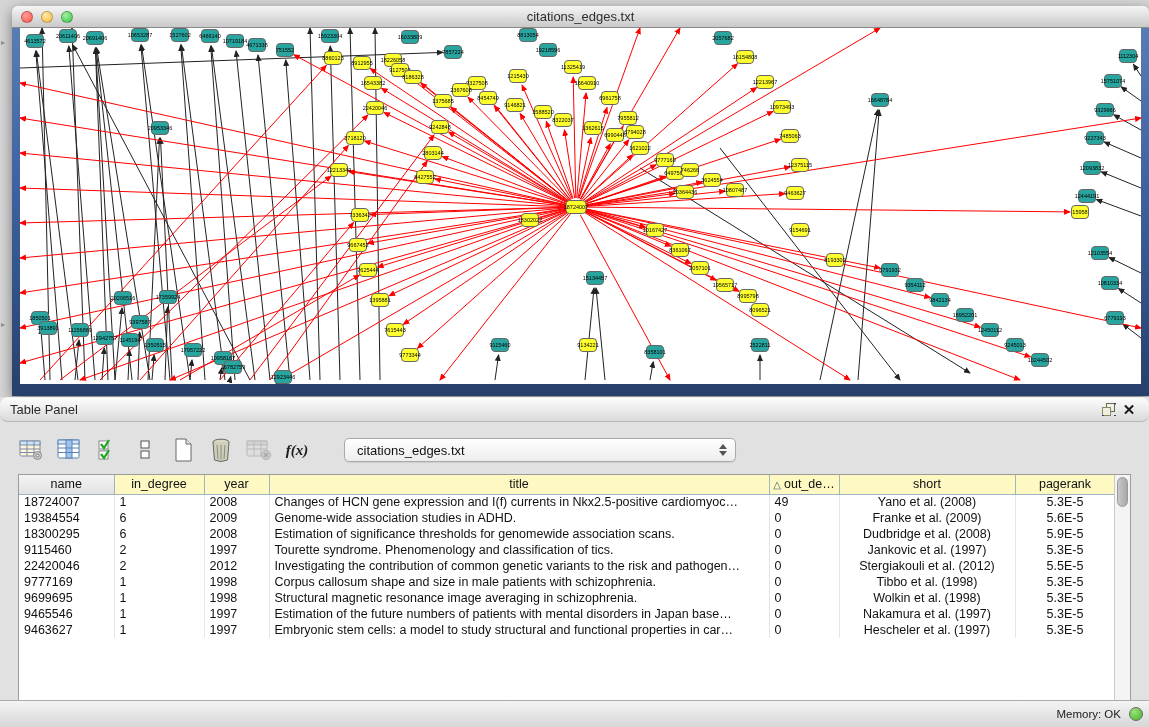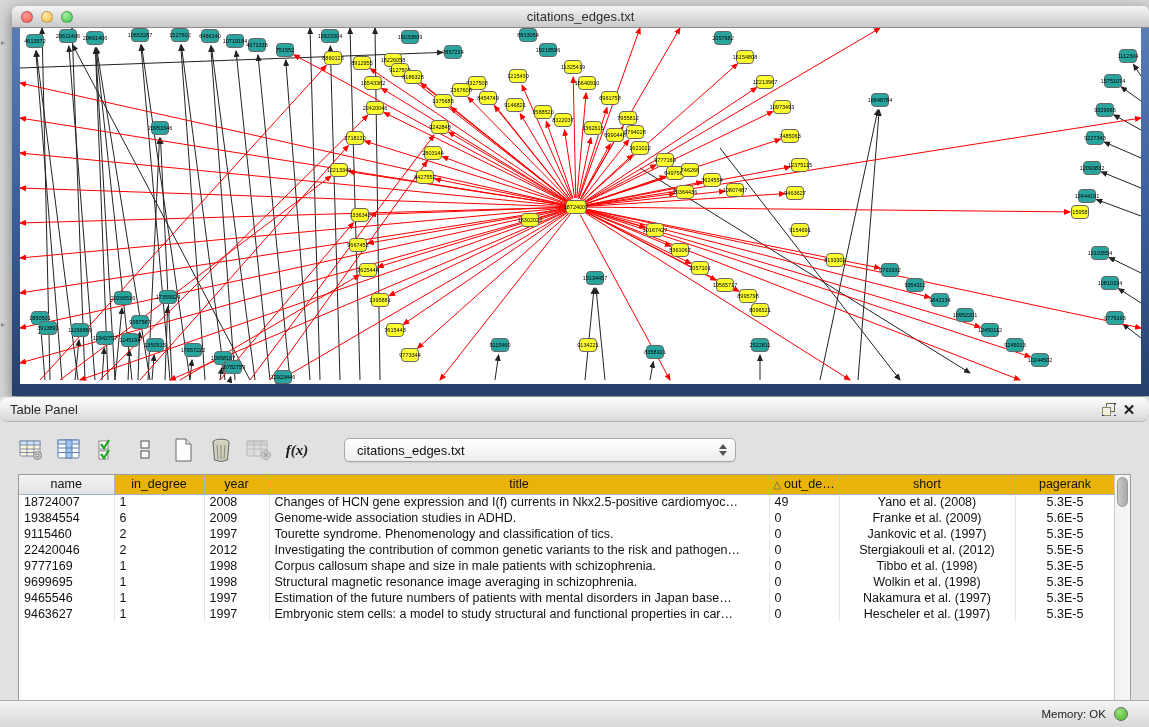--- a/index.html
+++ b/index.html
@@ -44,42 +44,42 @@
   .dd-arrows { display:flex; flex-direction:column; gap:2px; align-items:center; }
   .dd-arrows i { width:0; height:0; border-left:4px solid transparent; border-right:4px solid transparent; display:block; }
   .dd-arrows i.up { border-bottom:5px solid #555; }
   .dd-arrows i.down { border-top:5px solid #555; }
 
   .grid-wrap { margin:0 10px; width:1113px; height:237px; border:1px solid #9c9c9c; background:#fff;
     display:flex; position:relative; }
   .grid { flex:1; overflow:hidden; }
   table.data { border-collapse:collapse; table-layout:fixed; width:1096px; font-size:12.5px; color:#111; }
   table.data th { height:19px; font-weight:normal; text-align:center;
-    background:#eab308; border:1px solid #9fb6c2; border-top:none; white-space:nowrap; overflow:hidden; }
+    background:#fef9c3; border:1px solid #9fb6c2; border-top:none; white-space:nowrap; overflow:hidden; }
   table.data th.first { background:linear-gradient(#f4f4f4,#e2e2e2); border-left:none; }
   table.data td { height:16px; padding:0 5px; white-space:nowrap; overflow:hidden;
     border-right:1px solid #e6e6e6; }
   table.data td.c { text-align:center; }
   .sort-tri { color:#3a5a77; font-size:10px; margin-right:3px; }
   .vscroll { width:16px; background:#f4f4f4; border-left:1px solid #c9c9c9; position:relative; }
   .vscroll .thumb { position:absolute; top:2px; left:2px; width:11px; height:30px;
     background:linear-gradient(90deg,#c9c9c9,#a8a8a8); border-radius:6px; border:1px solid #999; }
 
   .tabs-row { height:36px; display:flex; align-items:center; justify-content:center; }
   .seg { display:flex; border:2px solid #a3a3a3; border-radius:5px; overflow:hidden; height:21px;
     background:#0f172a; box-shadow:0 1px 1px rgba(0,0,0,.12); }
   .seg .segment { padding:2px 15px; font-size:13px; color:#1c1c1c; background:#fdfdfd;
     border-right:1px solid #b5b5b5; display:flex; align-items:center; }
   .seg .segment:last-child { border-right:none; }
   .seg .segment.active { background:linear-gradient(#9d9d9d,#828282); color:#f2f2f2; }
 
   
   .status-bar { position:absolute; left:0; bottom:0; width:1149px; height:27px;
     background:linear-gradient(#f4f4f4,#d7d7d7); border-top:1px solid #ababab;
-    display:flex; align-items:center; justify-content:flex-end; padding:0 21px; gap:8px; }
+    display:flex; align-items:center; justify-content:flex-end; padding:0 6px; gap:8px; }
   .mem-label { font-size:11.5px; color:#222; }
   .mem-dot { width:14px; height:14px; border-radius:50%; border:1px solid #6b6b6b;
     background:radial-gradient(circle at 35% 30%, #9be37a, #46b428); }
 
   
   .side-handle { position:absolute; left:1px; width:7px; height:10px; color:#8a8a8a; font-size:8px; line-height:10px; }
 </style>
 </head>
 <body>
 
@@ -585,20 +585,29 @@
               <tr>
                 <td>19384554</td>
                 <td>6</td>
                 <td>2009</td>
                 <td>Genome-wide association studies in ADHD.</td>
                 <td>0</td>
                 <td class="c">Franke et al. (2009)</td>
                 <td class="c">5.6E-5</td>
               </tr>
               <tr>
+                <td>18300295</td>
+                <td>6</td>
+                <td>2008</td>
+                <td>Estimation of significance thresholds for genomewide association scans.</td>
+                <td>0</td>
+                <td class="c">Dudbridge et al. (2008)</td>
+                <td class="c">5.9E-5</td>
+              </tr>
+              <tr>
                 <td>9115460</td>
                 <td>2</td>
                 <td>1997</td>
                 <td>Tourette syndrome. Phenomenology and classification of tics.</td>
                 <td>0</td>
                 <td class="c">Jankovic et al. (1997)</td>
                 <td class="c">5.3E-5</td>
               </tr>
               <tr>
                 <td>22420046</td>

